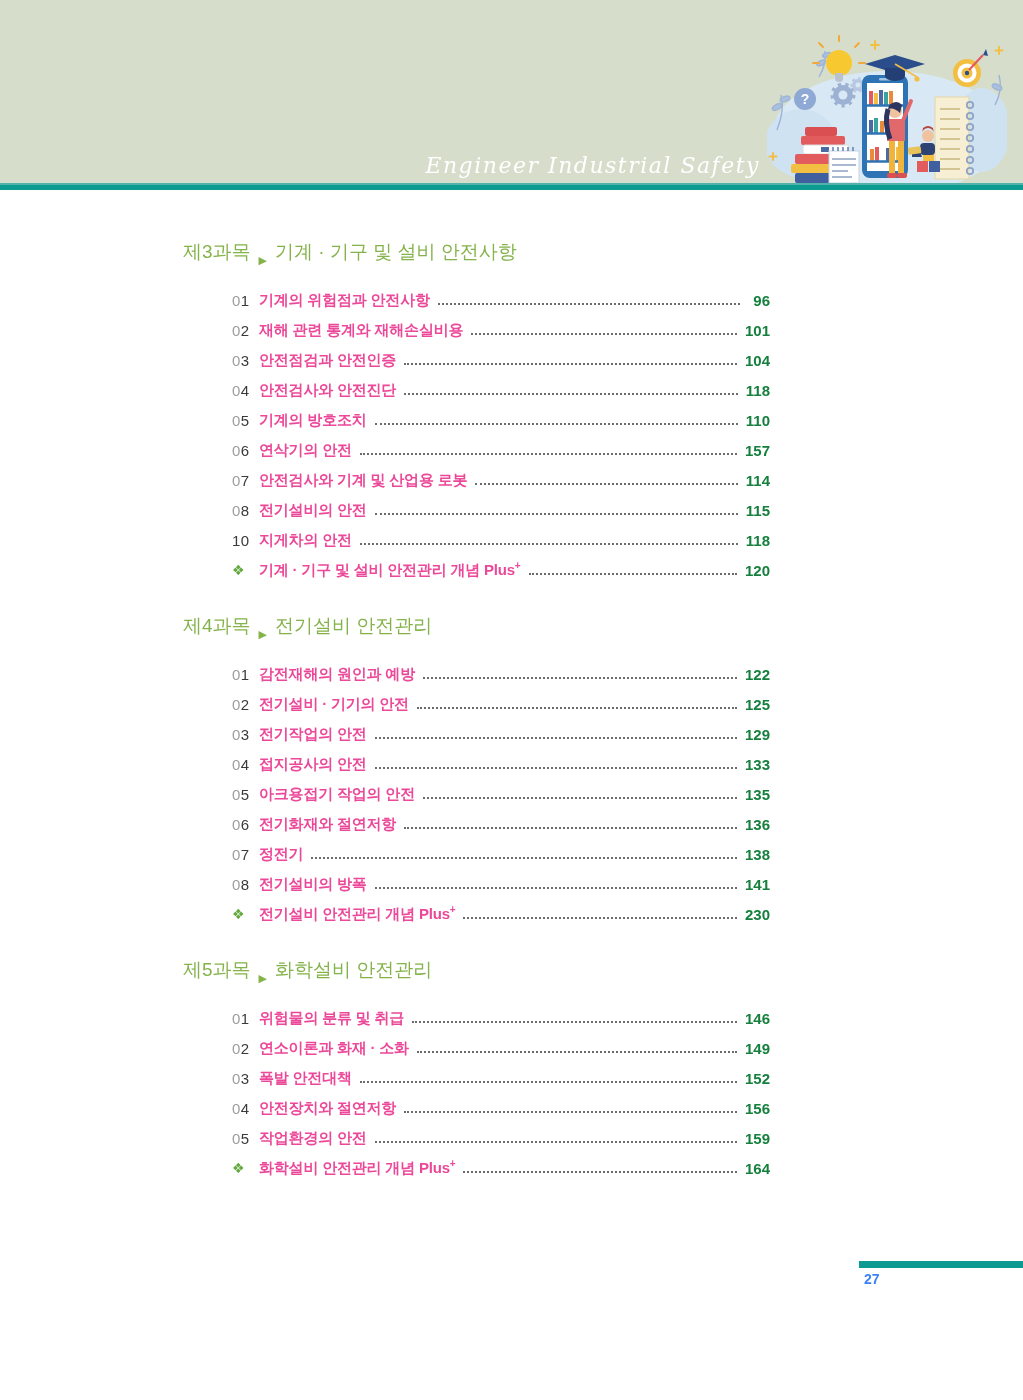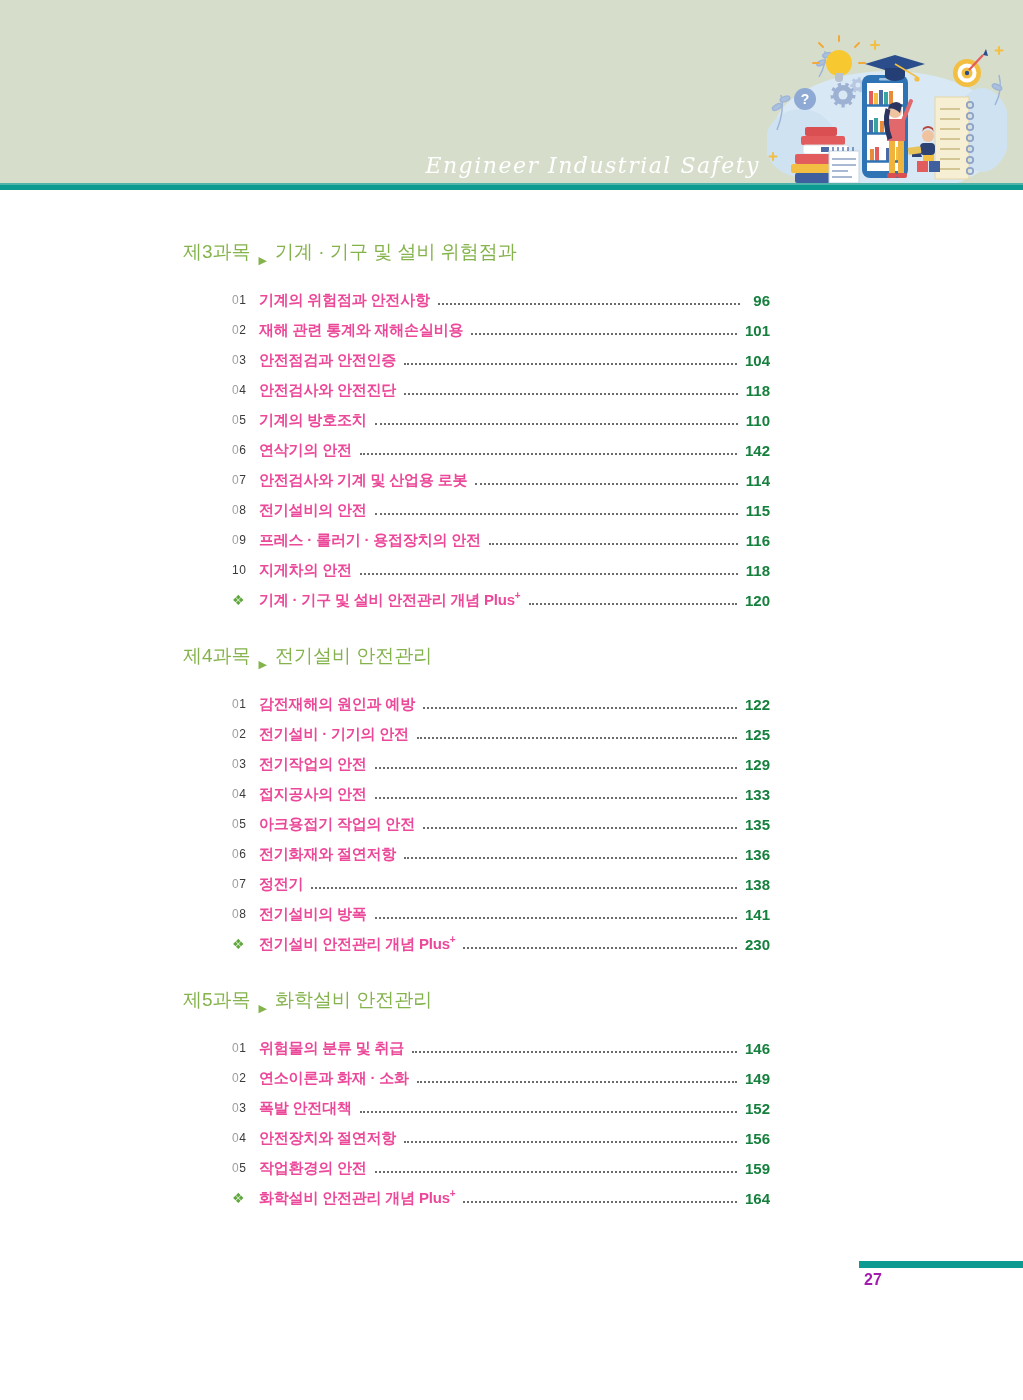--- a/index.html
+++ b/index.html
@@ -22,31 +22,31 @@
   
   .content { position:absolute; left:183px; top:243px; width:587px; }
   .toc-section { margin:0 0 32px 0; }
   .sec-head {
     margin:0 0 20px 0; display:flex; align-items:flex-end; gap:8px;
     font-size:19px; font-weight:500; color:#85b34b; height:22px; white-space:nowrap;
   }
   .sec-arrow { font-size:11px; line-height:1; position:relative; top:1px; }
   .toc-list { margin-left:49px; }
   .row { display:flex; align-items:center; height:30px; white-space:nowrap; }
-  .no { width:27px; flex:0 0 27px; font-size:12px; font-weight:500; color:#3a3a3a; letter-spacing:0.5px; }
+  .no { width:27px; flex:0 0 27px; font-size:15px; font-weight:500; color:#3a3a3a; letter-spacing:0.5px; }
   .no .g { color:#9e9e9e; }
   .no.clover { color:#61a83e; font-size:14px; }
   .ttl { font-weight:bold; font-size:15px; color:#ec4899; letter-spacing:-0.2px; }
   .ttl sup { font-size:10px; }
   .dots { flex:1 1 auto; height:0; border-bottom:2px dotted #6b6b6b; margin:0 8px; position:relative; top:4px; min-width:12px; }
   .pg { flex:0 0 auto; font-weight:bold; font-size:15px; color:#15803d; text-align:right; min-width:22px; }
 
   
   .footer-bar { position:absolute; left:859px; top:1261px; width:164px; height:7px; background:#0d9a90; }
-  .page-number { position:absolute; left:864px; top:1271px; font-size:16px; font-weight:bold; color:#a21caf; }
+  .page-number { position:absolute; left:864px; top:1271px; font-size:14px; font-weight:bold; color:#3b82f6; }
 </style>
 </head>
 <body>
 
 <div class="page">
 
   <div class="page-header">
     <div class="tagline">Engineer Industrial Safety</div>
 
     <svg class="illust" width="240" height="148" viewBox="0 0 240 148">
@@ -192,21 +192,21 @@
     </svg>
   </div>
   <div class="header-rule"></div>
 
   <main class="content">
 
     <section class="toc-section">
       <h2 class="sec-head">
         <span>제3과목</span>
         <span class="sec-arrow">▶</span>
-        <span>기계 · 기구 및 설비 위험점과</span>
+        <span>기계 · 기구 및 설비 안전사항</span>
       </h2>
       <div class="toc-list">
         <div class="row">
           <span class="no"><span class="g">0</span><span>1</span></span>
           <span class="ttl">기계의 위험점과 안전사항</span>
           <span class="dots"></span>
           <span class="pg">96</span>
         </div>
         <div class="row">
           <span class="no"><span class="g">0</span><span>2</span></span>
@@ -229,39 +229,33 @@
         <div class="row">
           <span class="no"><span class="g">0</span><span>5</span></span>
           <span class="ttl">기계의 방호조치</span>
           <span class="dots"></span>
           <span class="pg">110</span>
         </div>
         <div class="row">
           <span class="no"><span class="g">0</span><span>6</span></span>
           <span class="ttl">연삭기의 안전</span>
           <span class="dots"></span>
-          <span class="pg">142</span>
+          <span class="pg">157</span>
         </div>
         <div class="row">
           <span class="no"><span class="g">0</span><span>7</span></span>
           <span class="ttl">안전검사와 기계 및 산업용 로봇</span>
           <span class="dots"></span>
           <span class="pg">114</span>
         </div>
         <div class="row">
           <span class="no"><span class="g">0</span><span>8</span></span>
           <span class="ttl">전기설비의 안전</span>
           <span class="dots"></span>
           <span class="pg">115</span>
-        </div>
-        <div class="row">
-          <span class="no"><span class="g">0</span><span>9</span></span>
-          <span class="ttl">프레스 · 롤러기 · 용접장치의 안전</span>
-          <span class="dots"></span>
-          <span class="pg">116</span>
         </div>
         <div class="row">
           <span class="no"><span class="g"></span><span>10</span></span>
           <span class="ttl">지게차의 안전</span>
           <span class="dots"></span>
           <span class="pg">118</span>
         </div>
         <div class="row">
           <span class="no clover">❖</span>
           <span class="ttl"><span>기계 · 기구 및 설비 안전관리 개념 Plus</span><sup>+</sup></span>

